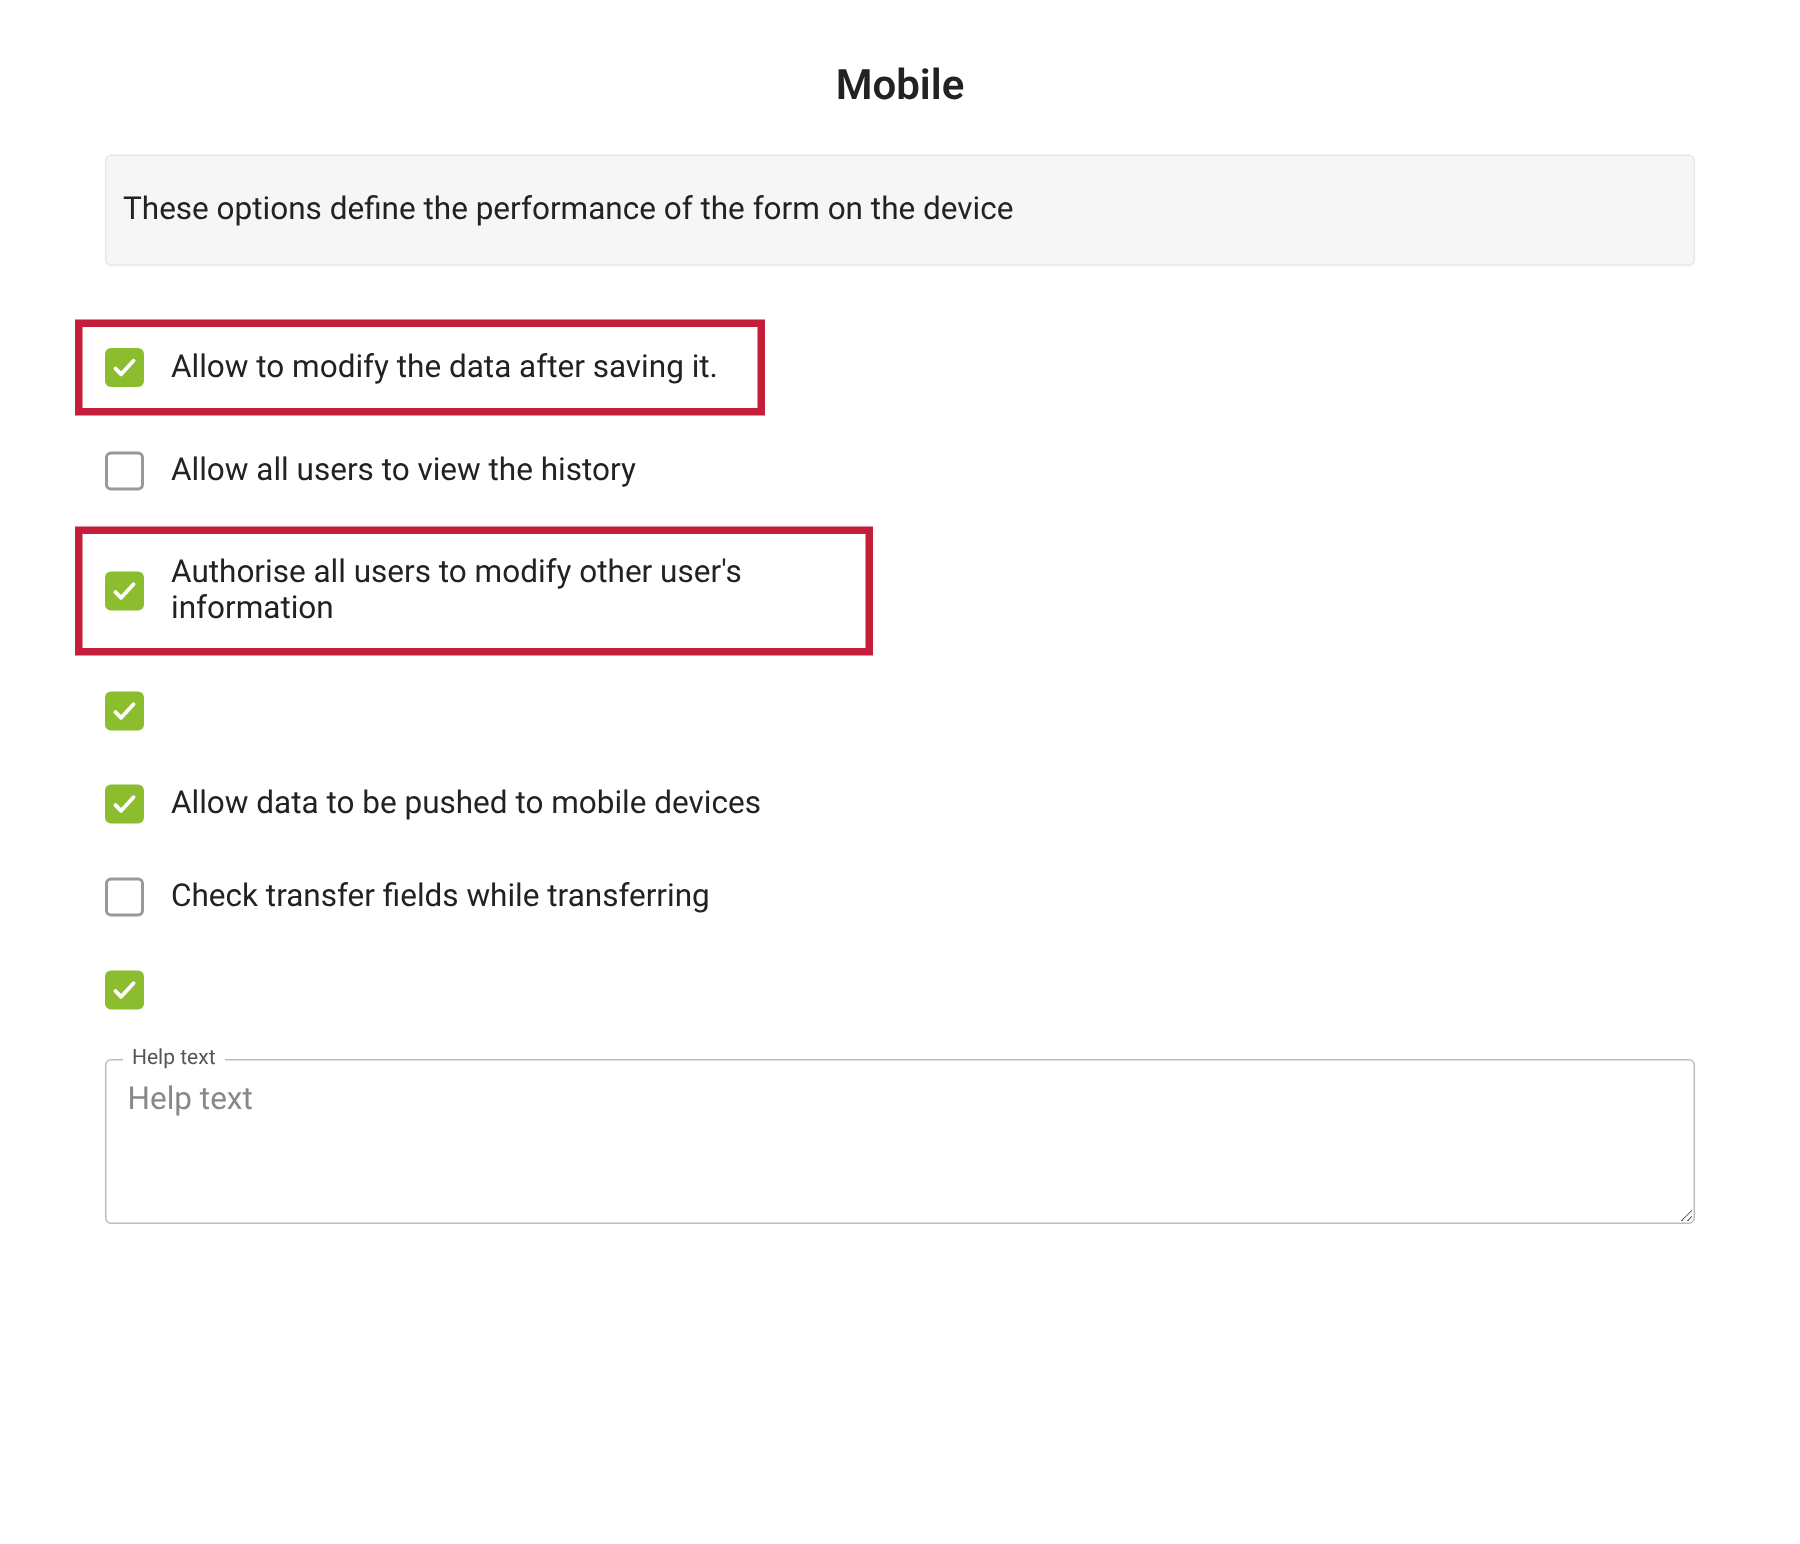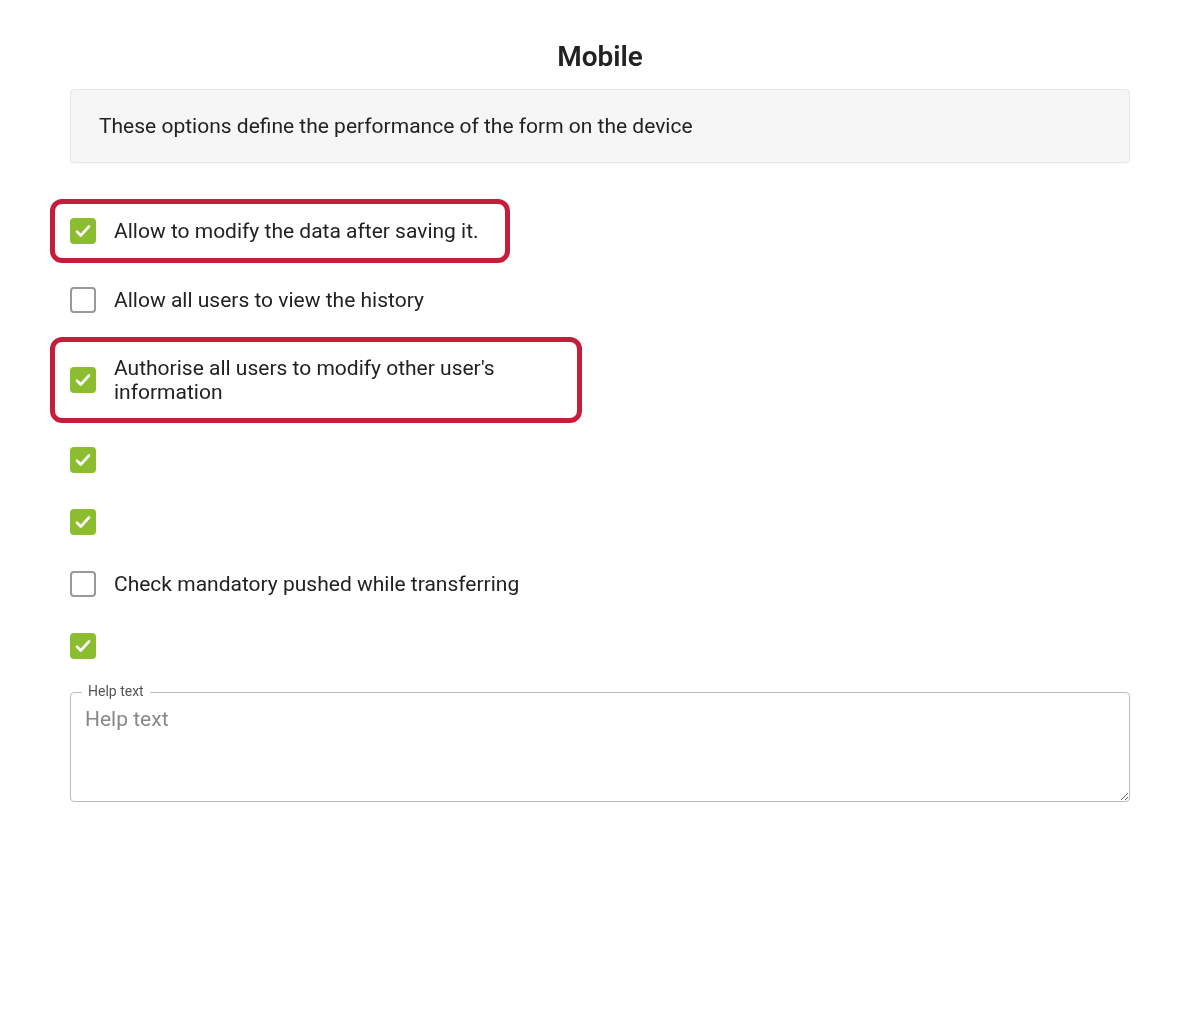--- a/index.html
+++ b/index.html
@@ -12,46 +12,46 @@
       background: #ffffff;
       color: #222;
       width: 1200px;
       padding: 40px 70px;
     }
     .page-title {
       text-align: center;
       font-size: 28px;
       font-weight: 600;
       color: #222;
-      margin-bottom: 16px;
+      margin-bottom: 30px;
     }
     .info-box {
       background: #f6f6f6;
       border: 1px solid #e8e8e8;
       border-radius: 4px;
-      padding: 24px 28px;
+      padding: 24px 11px;
       font-size: 21px;
       color: #222;
       margin-bottom: 30px;
       box-shadow: 0 1px 2px rgba(0,0,0,0.03);
     }
     .options-list {
       display: flex;
       flex-direction: column;
     }
     .option-row {
       display: flex;
       align-items: center;
       padding: 18px 0;
       gap: 18px;
       position: relative;
     }
     .option-row.highlighted {
       border: 5px solid #c41e3a;
-      border-radius: 12px;
+      border-radius: 0;
       padding: 14px 8px 14px 0px;
       margin-left: -20px;
       padding-left: 15px;
       margin-top: 6px;
       margin-bottom: 6px;
     }
     .option-row.highlighted + .option-row {
       
     }
     .checkbox {
@@ -148,24 +148,25 @@
           <polyline points="4 13 9 18 20 6"></polyline>
         </svg>
       </div>
     </div>
     <div class="option-row">
       <div class="checkbox checked">
         <svg viewBox="0 0 24 24" fill="none" stroke="#ffffff" stroke-width="3.5" stroke-linecap="round" stroke-linejoin="round">
           <polyline points="4 13 9 18 20 6"></polyline>
         </svg>
       </div>
+      <span class="option-label">Allow data to be pushed to mobile devices</span>
     </div>
     <div class="option-row">
       <div class="checkbox unchecked"></div>
-      <span class="option-label">Check mandatory pushed while transferring</span>
+      <span class="option-label">Check transfer fields while transferring</span>
     </div>
     <div class="option-row">
       <div class="checkbox checked">
         <svg viewBox="0 0 24 24" fill="none" stroke="#ffffff" stroke-width="3.5" stroke-linecap="round" stroke-linejoin="round">
           <polyline points="4 13 9 18 20 6"></polyline>
         </svg>
       </div>
     </div>
   </div>
 

